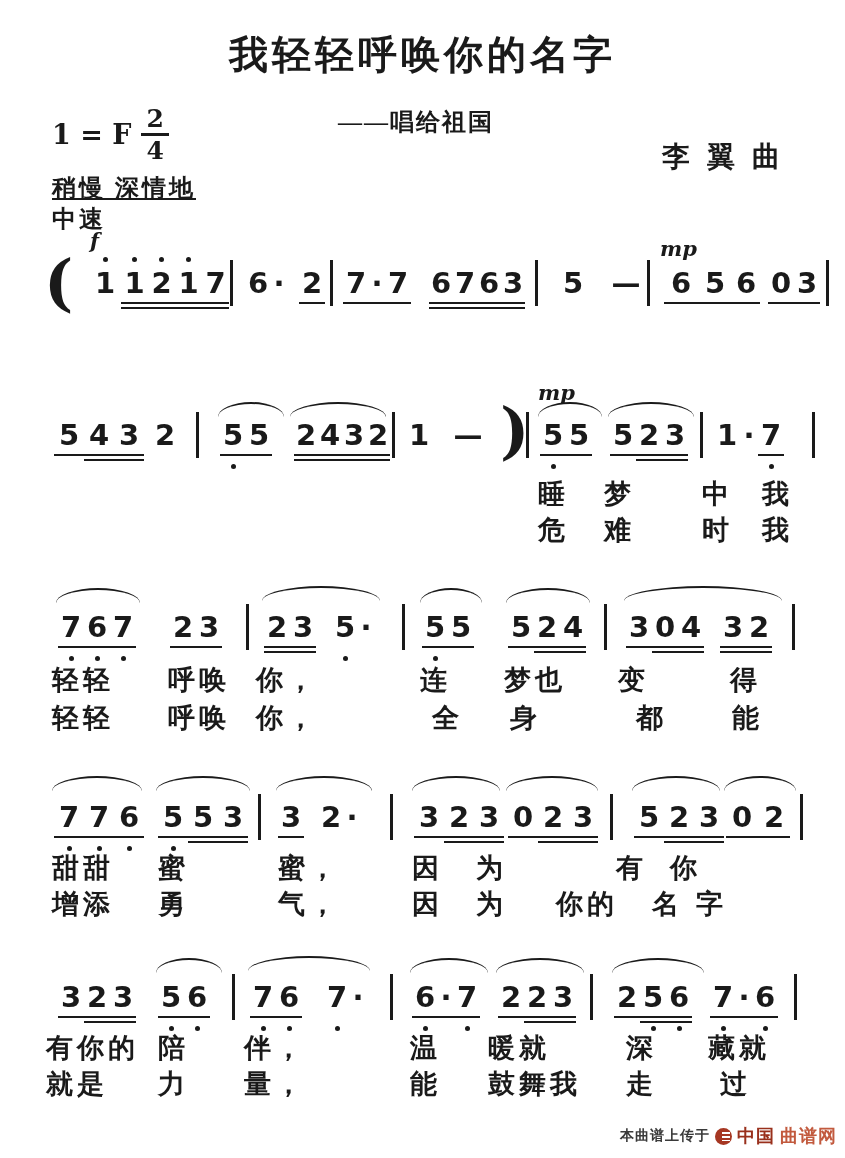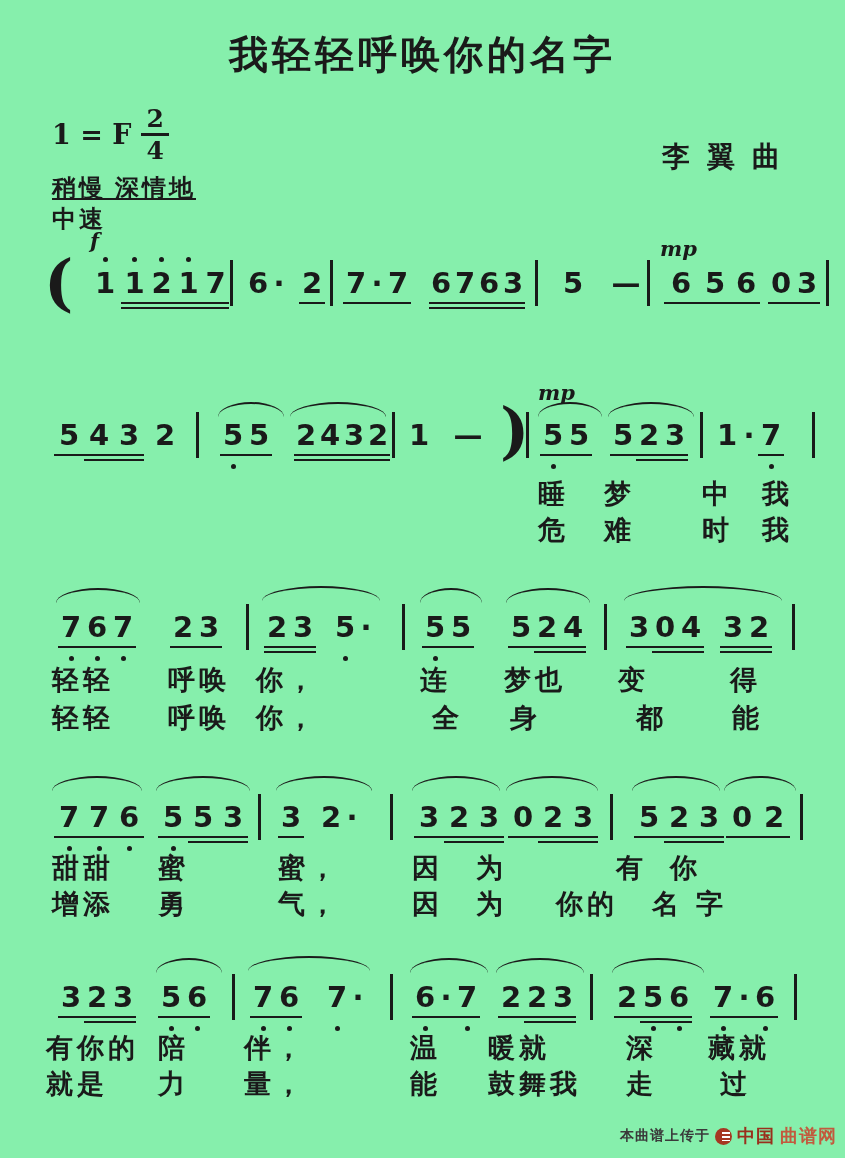--- a/index.html
+++ b/index.html
@@ -1,16 +1,16 @@
 <!DOCTYPE html>
 <html><head>
 <meta charset="utf-8">
 <style>
   html,body{margin:0;padding:0;background:#cfcfcf;}
-  .page{position:relative;width:845px;height:1158px;background:#86efac;margin:0 auto;
+  .page{position:relative;width:845px;height:1158px;background:#ffffff;margin:0 auto;
         overflow:hidden;color:#1a1a1a;font-family:"Liberation Serif",serif;}
   .abs{position:absolute;}
   .title{left:0;right:0;top:28px;text-align:center;font-size:39px;font-weight:bold;
          letter-spacing:4px;font-family:"Liberation Serif",serif;}
   .keysig{left:52px;top:106px;font-size:27px;font-weight:bold;
           font-family:"DejaVu Serif",serif;display:flex;align-items:center;gap:10px;}
   .meter{display:inline-block;text-align:center;line-height:1;}
   .meter .num{font-size:25px;font-weight:bold;border-bottom:3px solid #1a1a1a;padding:0 5px 2px;}
   .meter .den{font-size:25px;font-weight:bold;padding-top:2px;}
   .subtitle{left:338px;top:106px;font-size:24px;font-weight:bold;letter-spacing:2px;}
@@ -54,20 +54,21 @@
   <div class="abs title">我轻轻呼唤你的名字</div>
 
   <div class="abs keysig">
     <span>1 = F</span>
     <span class="meter">
       <span class="num" style="display:block">2</span>
       <span class="den" style="display:block">4</span>
     </span>
   </div>
 
+  <div class="abs subtitle">——唱给祖国</div>
   <div class="abs credit2">李 翼 曲</div>
   <div class="abs tempo1">稍慢  深情地</div>
   <div class="abs tempo2">中速</div>
 
   <div id="music">
       <div class="system" style="top: 228px; height: 120px;">
         <div class="dyn" style="left: 90px; top: 0px;">f</div>
         <div class="gparen" style="left: 44px; top: 20px;">(</div>
         <div class="note-group" style="width: 26px; left: 92px; top: 38px;">
           <div class="note-char" style="width: 26px; left: 0px; position: absolute;">1<div class="dot-above"></div></div>

